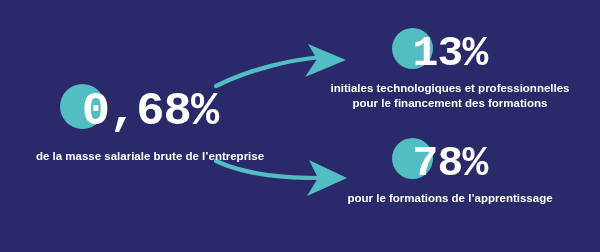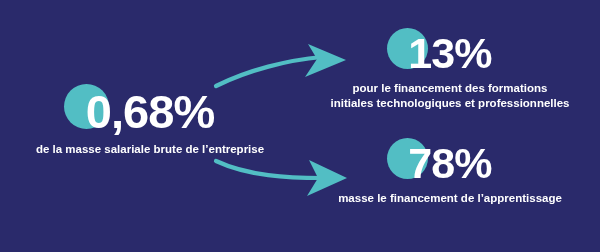--- a/index.html
+++ b/index.html
@@ -46,21 +46,21 @@
     border-radius: 50%;
     background: #52bec4;
     z-index: 0;
   }
   .stat-value {
     position: relative;
     z-index: 1;
     color: #ffffff;
     font-weight: bold;
     letter-spacing: -0.02em;
-    font-family: Liberation Sans, sans-serif;
+    font-family: Liberation Mono, monospace;
   }
   .stat-caption {
     color: #ffffff;
     font-size: 11.5px;
     font-weight: bold;
     line-height: 1.28;
     white-space: nowrap;
     font-family: "Liberation Sans", sans-serif;
   }
 
@@ -73,21 +73,21 @@
   #stat-main .stat-value {
     font-size: 47px;
   }
   #stat-main .stat-disc {
     width: 45px;
     height: 45px;
     left: -22px;
     top: -4px;
   }
   #stat-main .stat-caption {
-    margin-top: 7px;
+    margin-top: 14px;
     font-size: 11.5px;
   }
 
   
   #stat-formations {
     left: 300px;
     top: 32px;
     width: 300px;
   }
   #stat-apprentissage {
@@ -133,28 +133,28 @@
     </div>
     <div class="stat-caption">de la masse salariale brute de l’entreprise</div>
   </div>
 
   <div class="stat-block secondary" id="stat-formations">
     <div class="stat-figure">
       <span class="stat-disc"></span>
       <span class="stat-value">13%</span>
     </div>
     <div class="stat-caption">
+      <div>initiales technologiques et professionnelles</div>
       <div>pour le financement des formations</div>
-      <div>initiales technologiques et professionnelles</div>
     </div>
   </div>
 
   <div class="stat-block secondary" id="stat-apprentissage">
     <div class="stat-figure">
       <span class="stat-disc"></span>
       <span class="stat-value">78%</span>
     </div>
     <div class="stat-caption">
-      <div>masse le financement de l’apprentissage</div>
+      <div>pour le formations de l’apprentissage</div>
     </div>
   </div>
 
 </div>
 
 </body></html>

